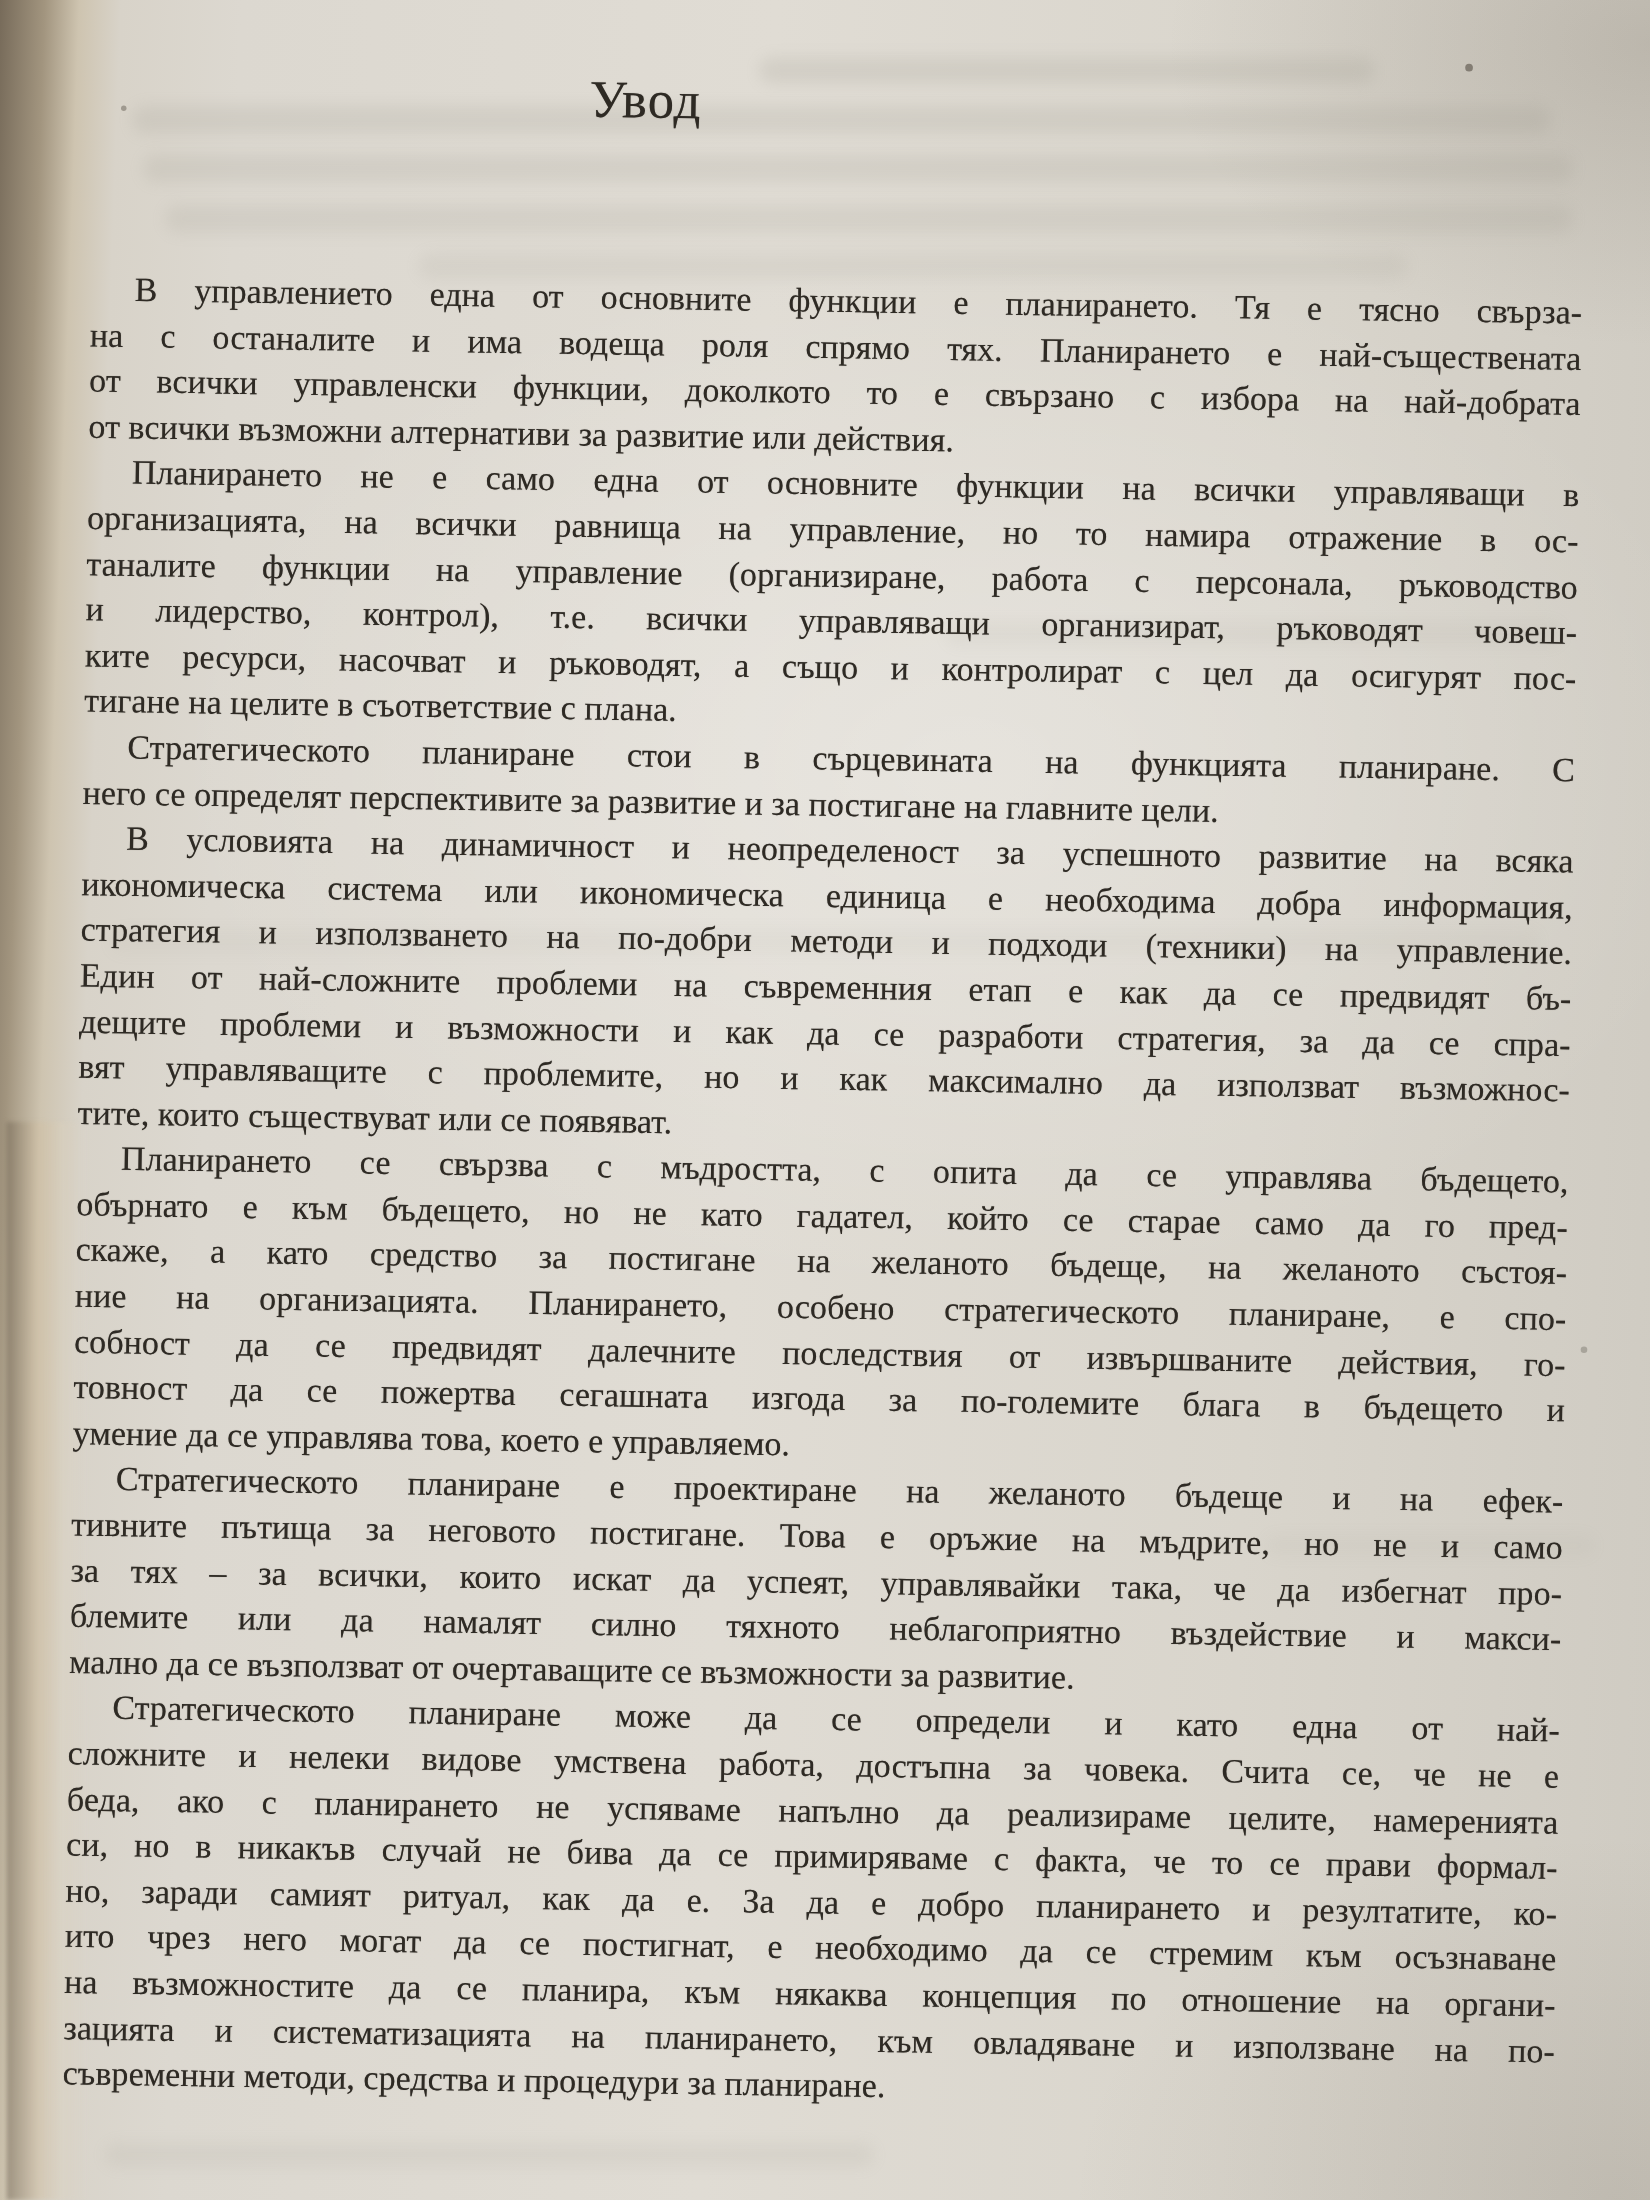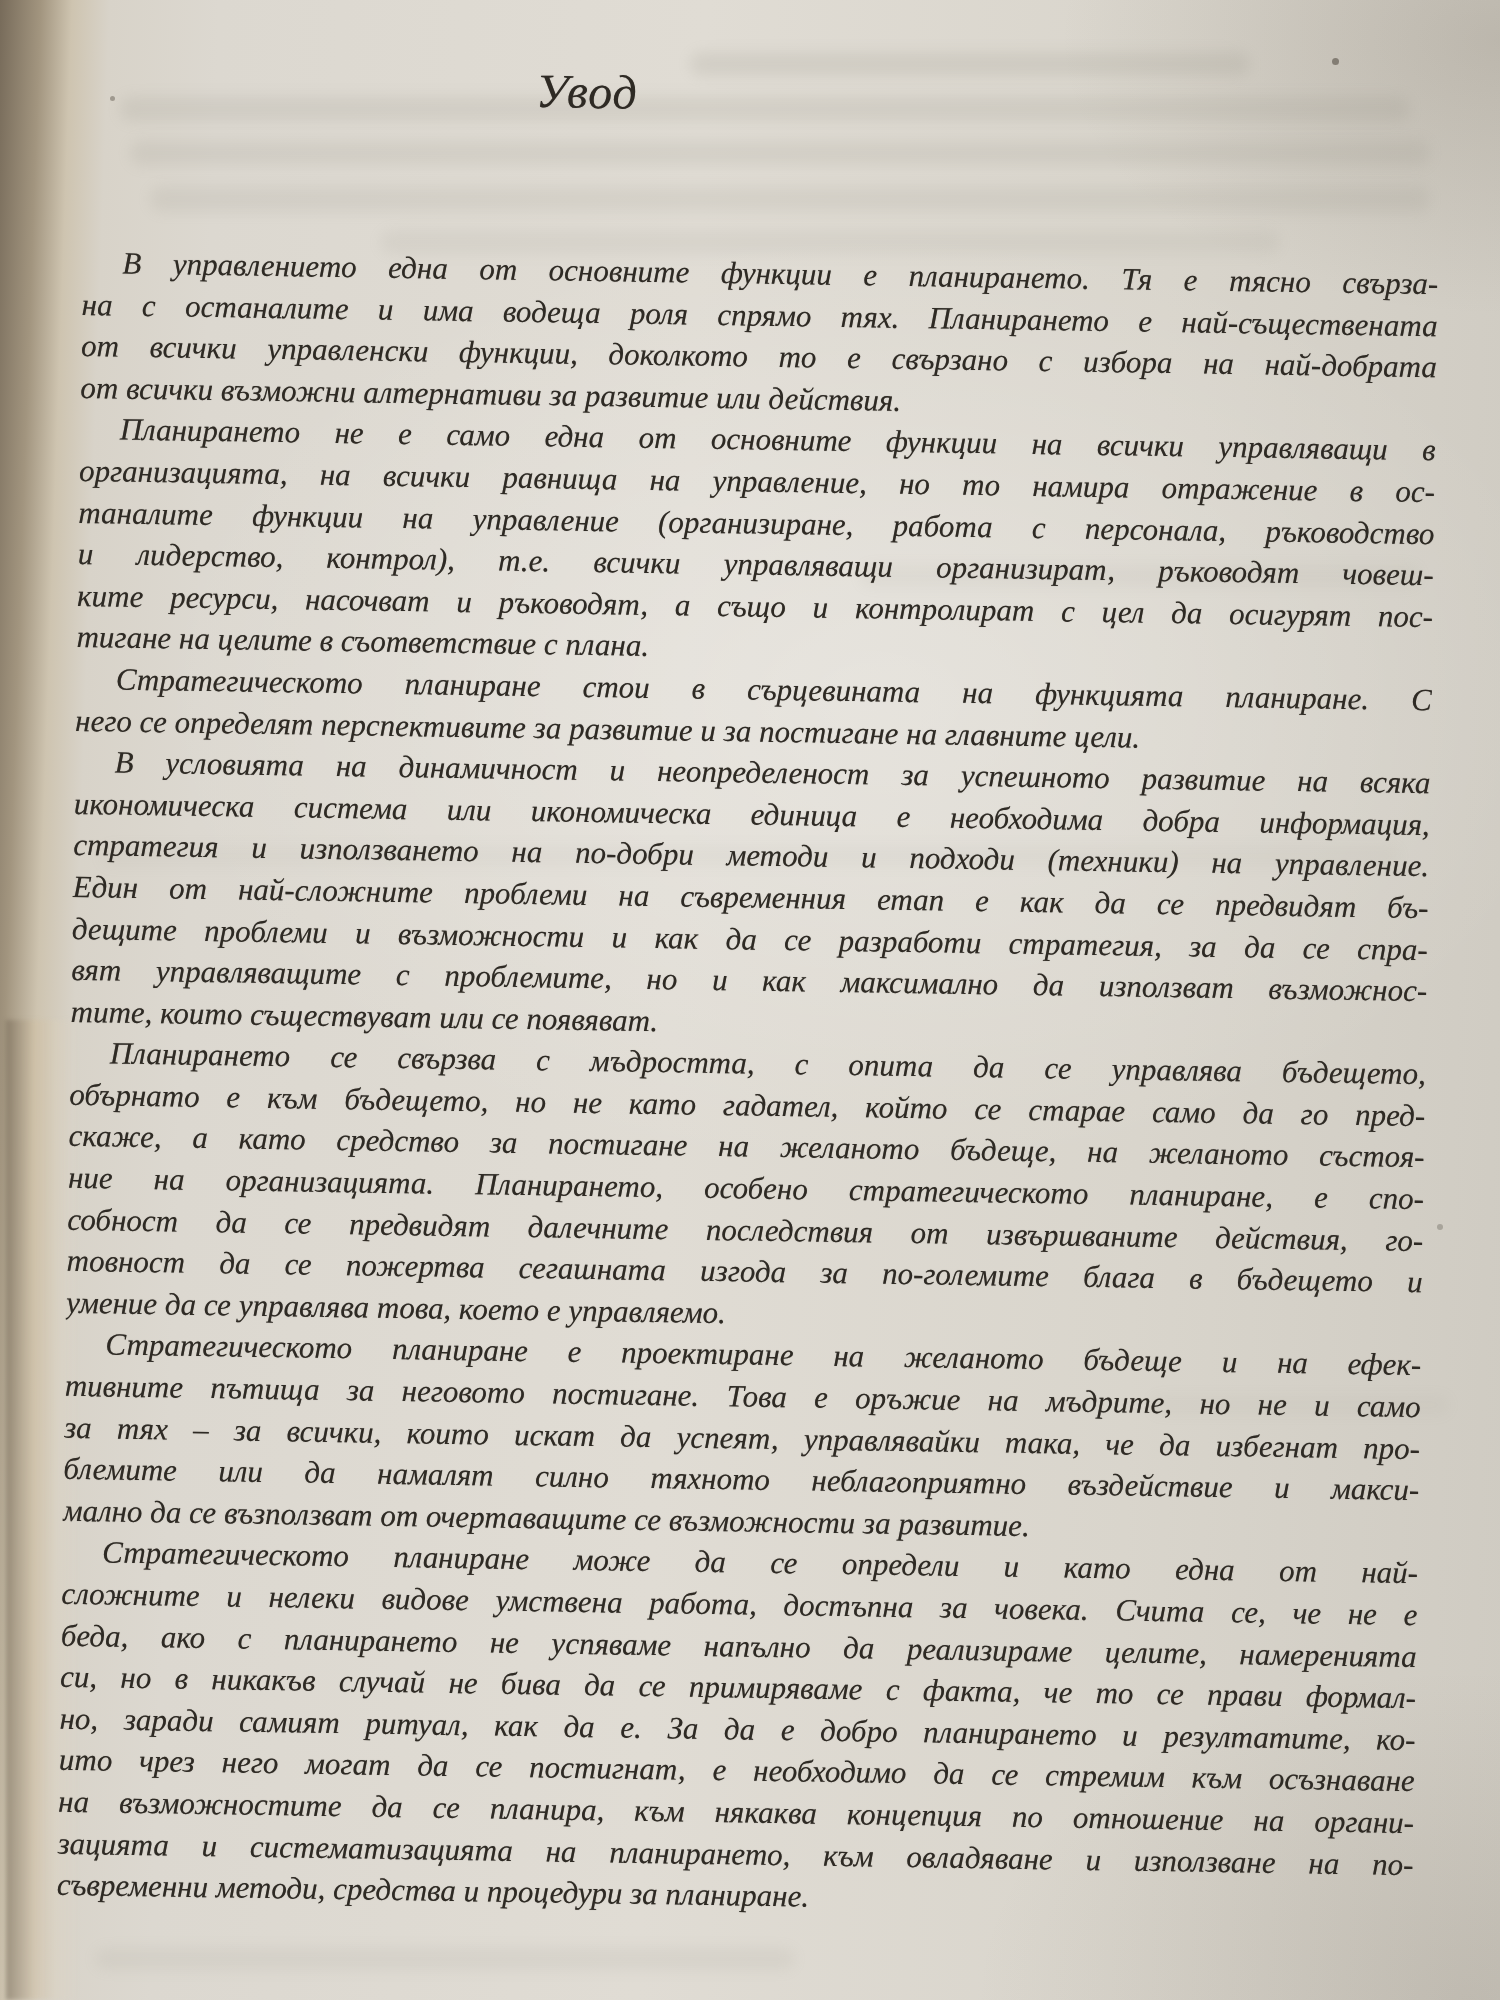--- a/index.html
+++ b/index.html
@@ -9,21 +9,20 @@
   }
   .photo {
     position: relative;
     width: 1500px; height: 2000px;
     overflow: hidden;
     background:
       radial-gradient(1200px 800px at 58% 35%, rgba(255,255,255,0.28), rgba(255,255,255,0) 60%),
       radial-gradient(800px 500px at 100% 2%, rgba(105,95,80,0.20), rgba(105,95,80,0) 55%),
       radial-gradient(900px 600px at 98% 100%, rgba(105,95,80,0.16), rgba(105,95,80,0) 55%),
       linear-gradient(92deg, #776b5a 0%, #a2957f 2.6%, #cec4b0 4.6%, #d8d3c9 7%, #dcd8d0 14%, #e0dcd4 45%, #d9d5cc 75%, #cfcbc2 100%);
-    font-style: italic;
   }
   
   .page-edges {
     position: absolute; left: 6px; bottom: 0;
     width: 74px; height: 980px;
     background: linear-gradient(to right,
       rgba(116,104,86,0.55) 0%,
       rgba(206,190,162,0.55) 38%,
       rgba(222,211,190,0.30) 68%,
       rgba(222,211,190,0) 100%);

